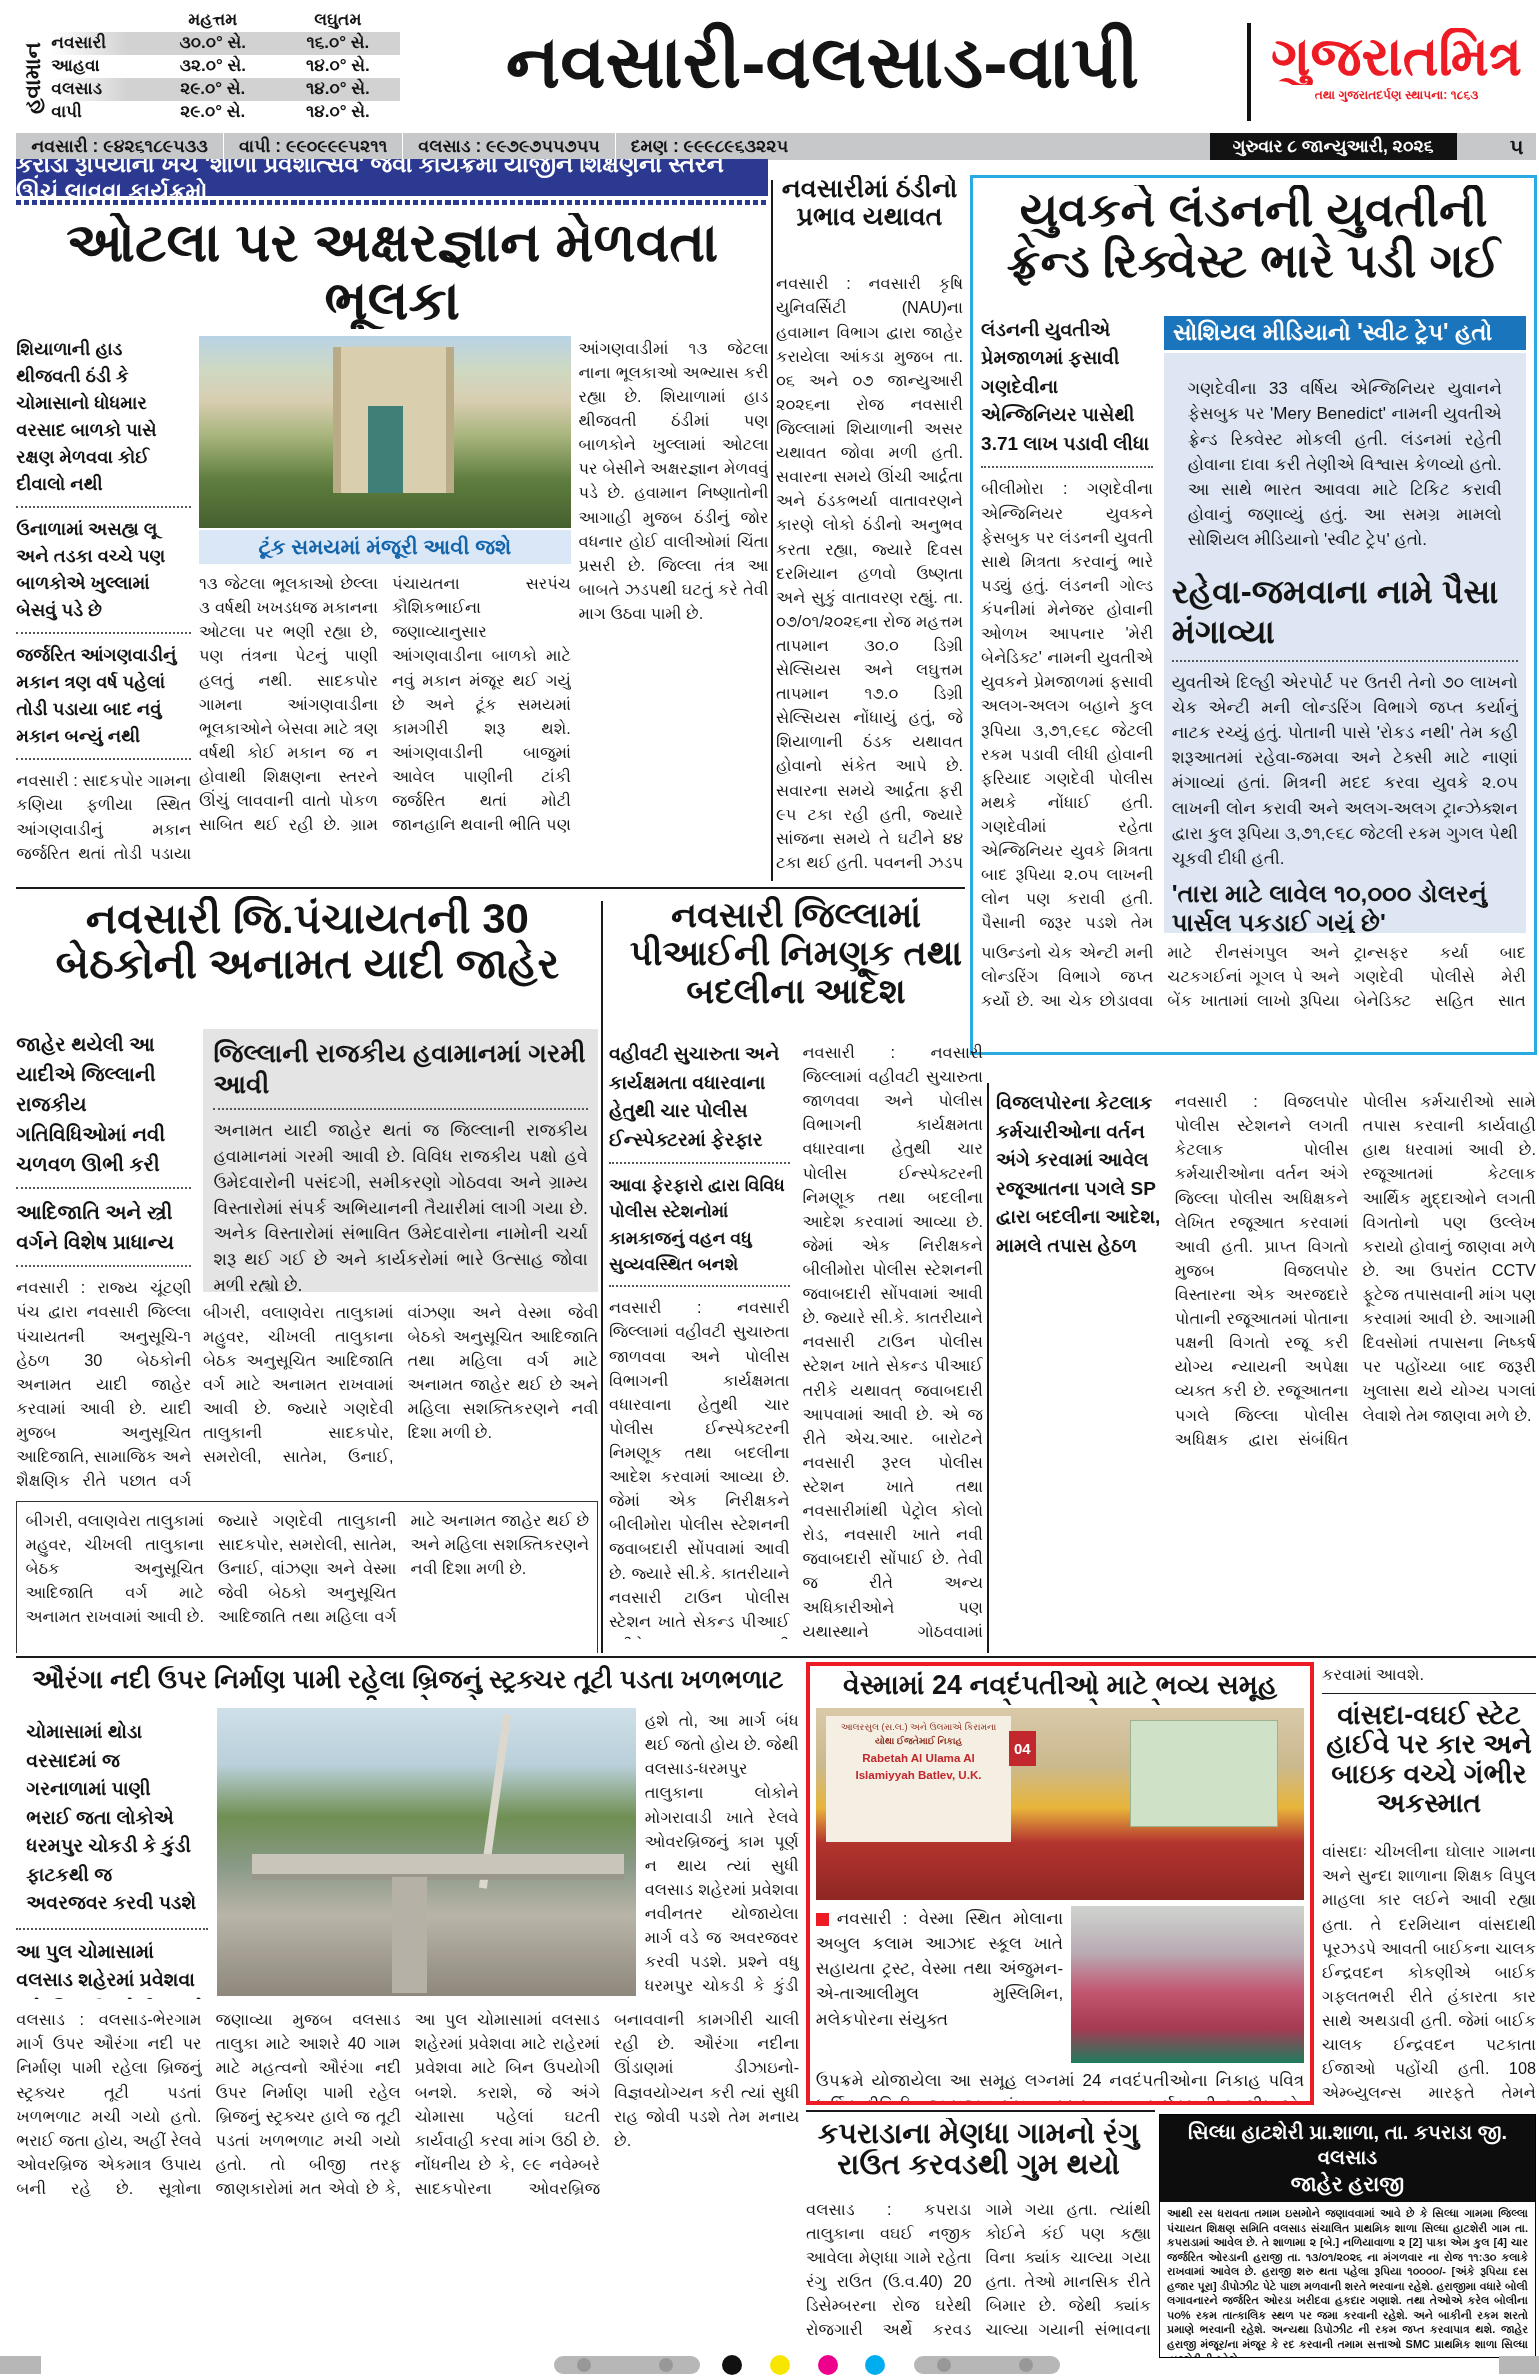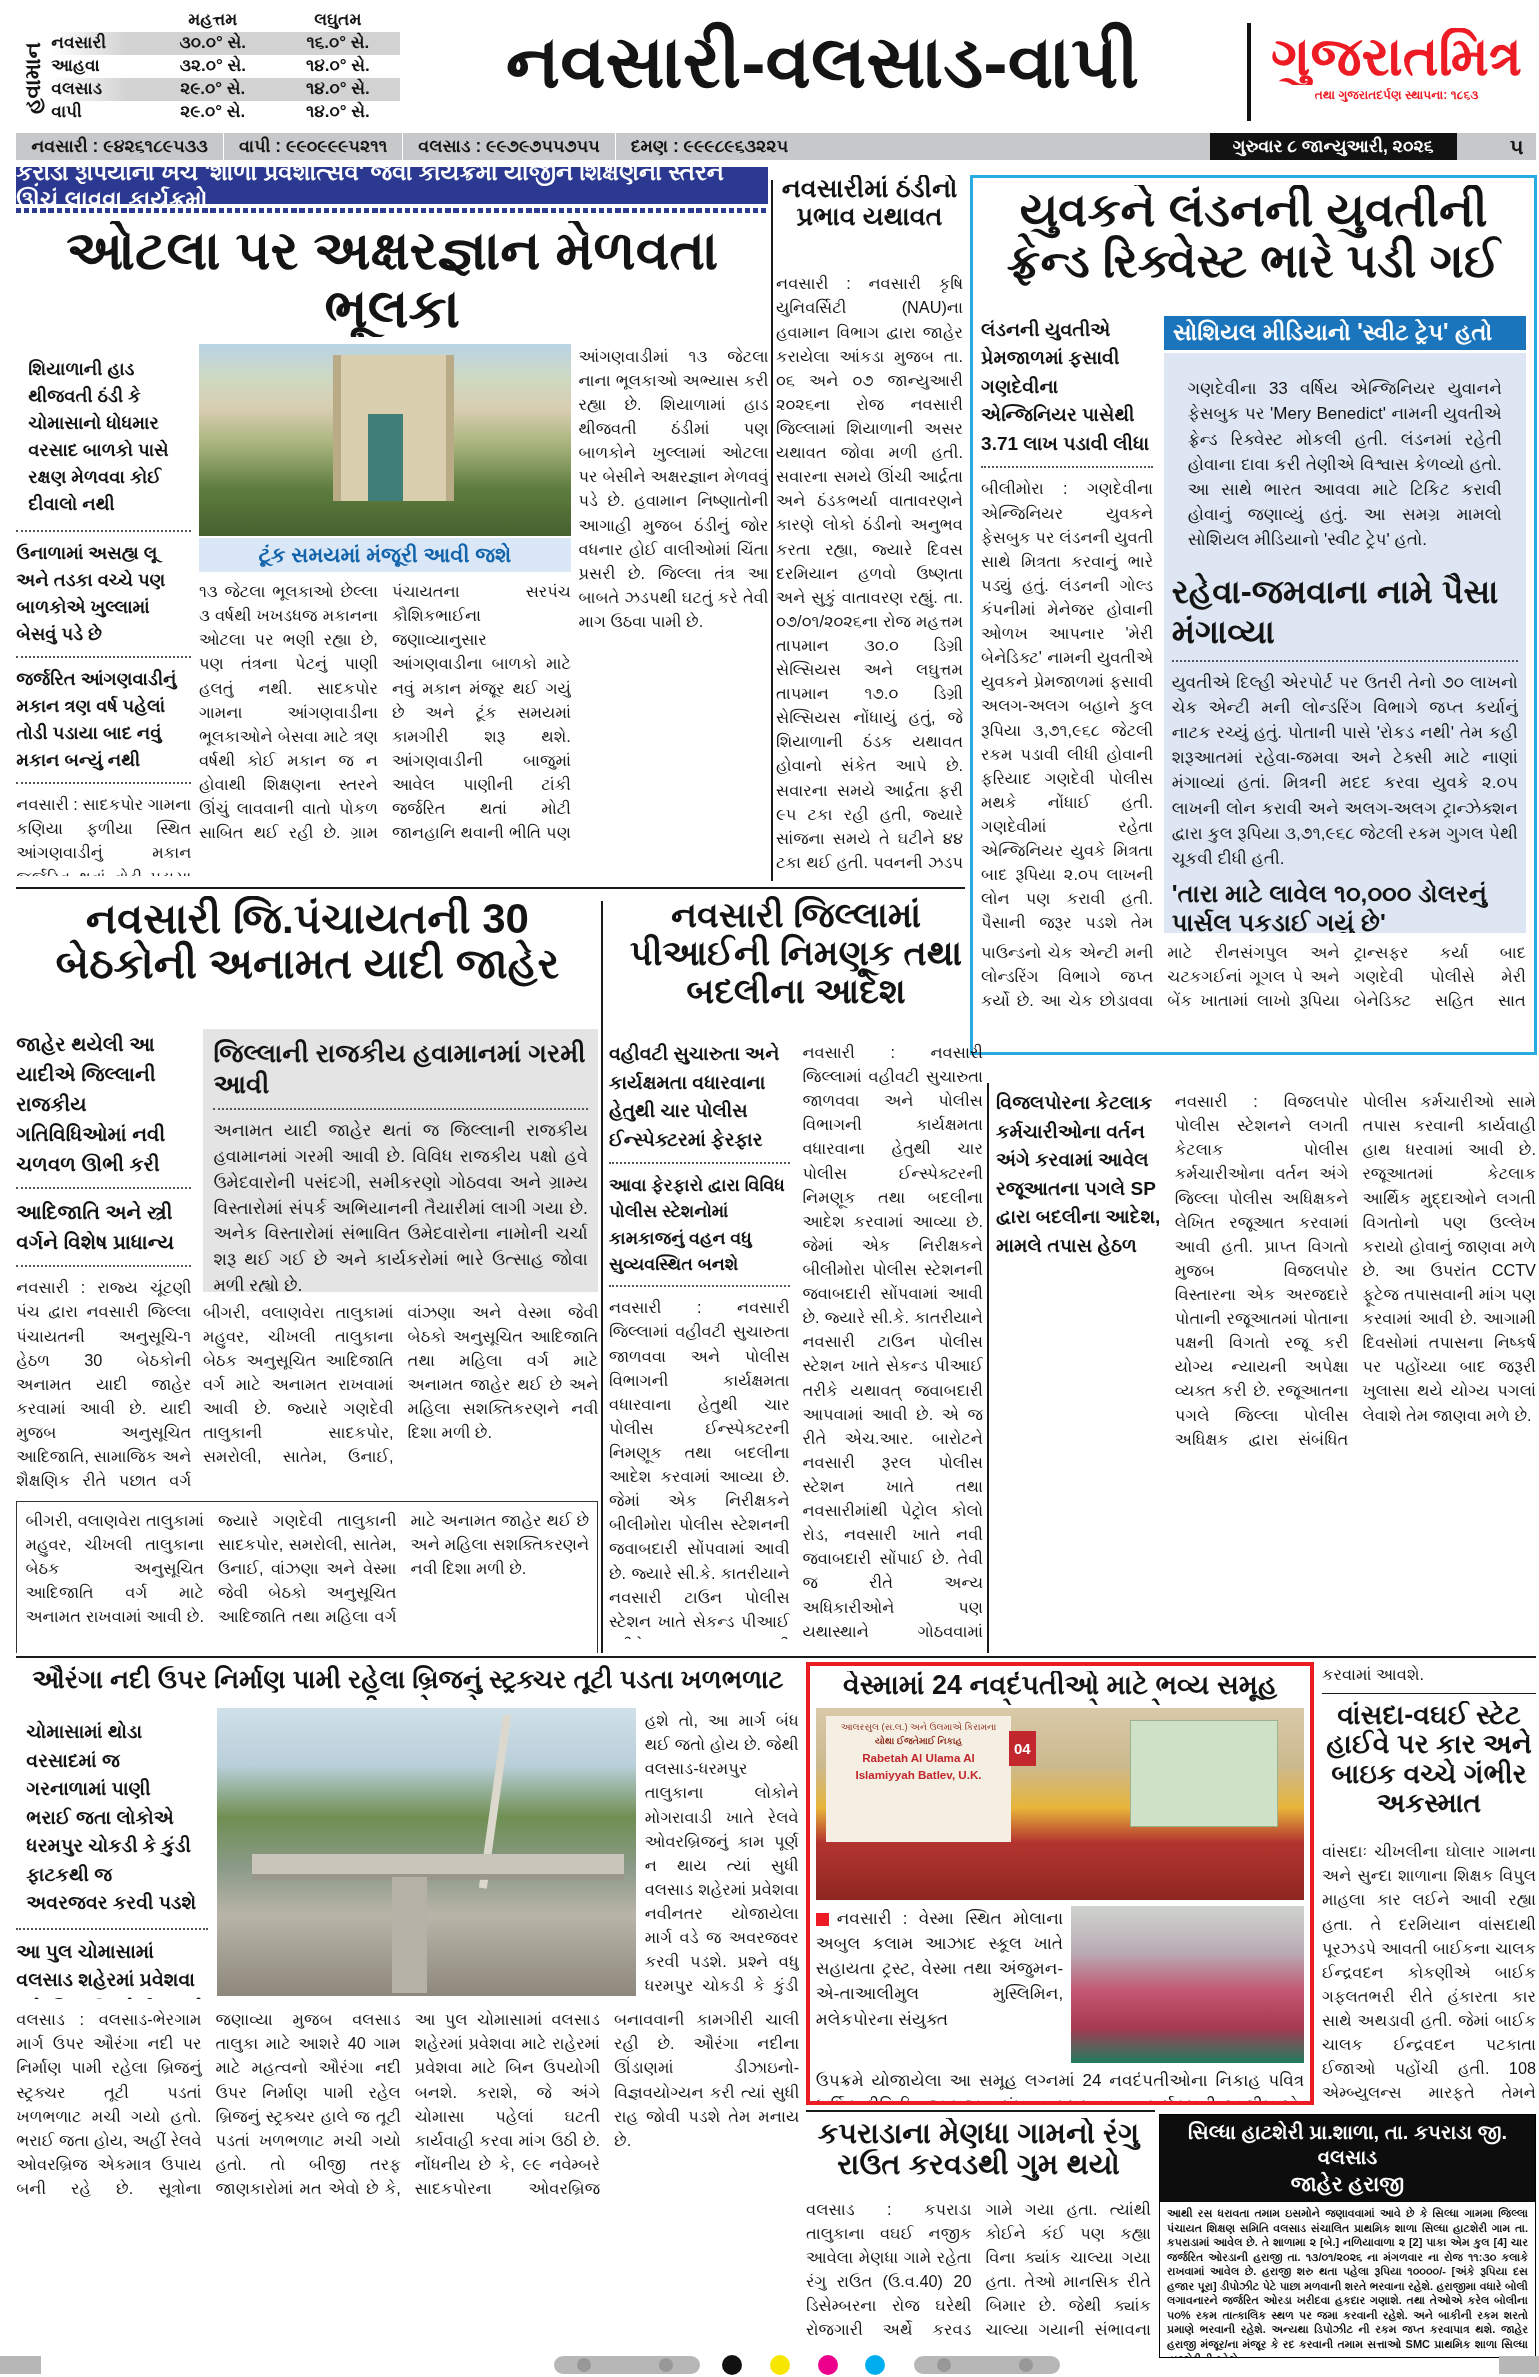--- a/index.html
+++ b/index.html
@@ -89,27 +89,27 @@
 
   <div class="abs contact-bar" style="left:16.3px;top:133px;width:1520px;height:27px">
     <div class="contact-item">નવસારી : ૯૪૨૬૧૮૯૫૩૩</div>
     <div class="contact-item">વાપી : ૯૯૦૯૯૯૫૨૧૧</div>
     <div class="contact-item">વલસાડ : ૯૯૭૯૭૫૫૭૫૫</div>
     <div class="contact-item" style="flex:1">દમણ : ૯૯૯૮૯૬૩૨૨૫</div>
     <div style="background:#121212;color:#fff;display:flex;align-items:center;padding:0 23px;font-weight:700">ગુરુવાર ૮ જાન્યુઆરી, ૨૦૨૬</div>
     <div style="width:67px;display:flex;align-items:center;justify-content:flex-end;padding-right:12.8px;font-size:21px">૫</div>
   </div>
 
-  <div class="abs" style="left:16.3px;top:167px;width:752px;height:709px;overflow:hidden">
+  <div class="abs" style="left:16.3px;top:159px;width:752px;height:709px;overflow:hidden">
     <div class="kicker" style="width:100%;height:37px;font-size:23px">કરોડો રૂપિયાના ખર્ચે 'શાળા પ્રવેશોત્સવ' જેવા કાર્યક્રમો યોજીને શિક્ષણના સ્તરને ઊંચું લાવવા કાર્યક્રમો</div>
     <div class="kicker-pattern" style="width:100%;height:5.2px;margin-top:3.5px"></div>
     <div class="hl" style="margin-top:8.1px;height:116px;font-size:54px">ઓટલા પર અક્ષરજ્ઞાન મેળવતા ભૂલકા</div>
     <div style="display:grid;grid-template-columns:175px 372px 190px;column-gap:7.6px;margin-top:7px;height:533px;overflow:hidden">
       <div>
-        <p class="lead-p" style="margin:12px"><span class="fw">શિયાળાની</span><span> હાડ થીજવતી ઠંડી કે ચોમાસાનો ધોધમાર વરસાદ બાળકો પાસે રક્ષણ મેળવવા કોઈ દીવાલો નથી</span></p>
+        <p class="lead-p" style="margin:0"><span class="fw">શિયાળાની</span><span> હાડ થીજવતી ઠંડી કે ચોમાસાનો ધોધમાર વરસાદ બાળકો પાસે રક્ષણ મેળવવા કોઈ દીવાલો નથી</span></p>
         <div class="dotsep"></div>
         <p class="lead-p" style="margin:0"><span class="fw">ઉનાળામાં</span><span> અસહ્ય લૂ અને તડકા વચ્ચે પણ બાળકોએ ખુલ્લામાં બેસવું પડે છે</span></p>
         <div class="dotsep"></div>
         <p class="lead-p" style="margin:0"><span class="fw">જર્જરિત</span><span> આંગણવાડીનું મકાન ત્રણ વર્ષ પહેલાં તોડી પડાયા બાદ નવું મકાન બન્યું નથી</span></p>
         <div class="dotsep"></div>
         <p class="body-txt just" style="margin:0">નવસારી : સાદકપોર ગામના કણિયા ફળીયા સ્થિત આંગણવાડીનું મકાન જર્જરિત થતાં તોડી પડાયા બાદ નવું મકાન નહીં બનતાં નાના ભૂલકાઓને કડકડતી ઠંડી હોય કે વરસાદ, મકાનના ઓટલા પર બેસી અક્ષરજ્ઞાન મેળવવાનો વારો આવ્યો છે. સાદકપોરના ૧૩ માસૂમોનું ભવિષ્ય જાણે 'રામ ભરોસે' હોય તેમ ૩ વર્ષથી આંગણવાડીના મકાન વિહોણા બાળકો ઓટલા પર બેસવા મજબૂર બન્યા છે.</p>
       </div>
       <div>
         <div class="photo" style="width:372px;height:192px;background:
              linear-gradient(180deg,#b9d3e6 0%,#cfd9c2 18%,#d8cdb0 34%,#a8b57c 52%,#5f7d3f 75%,#46602e 100%)">

